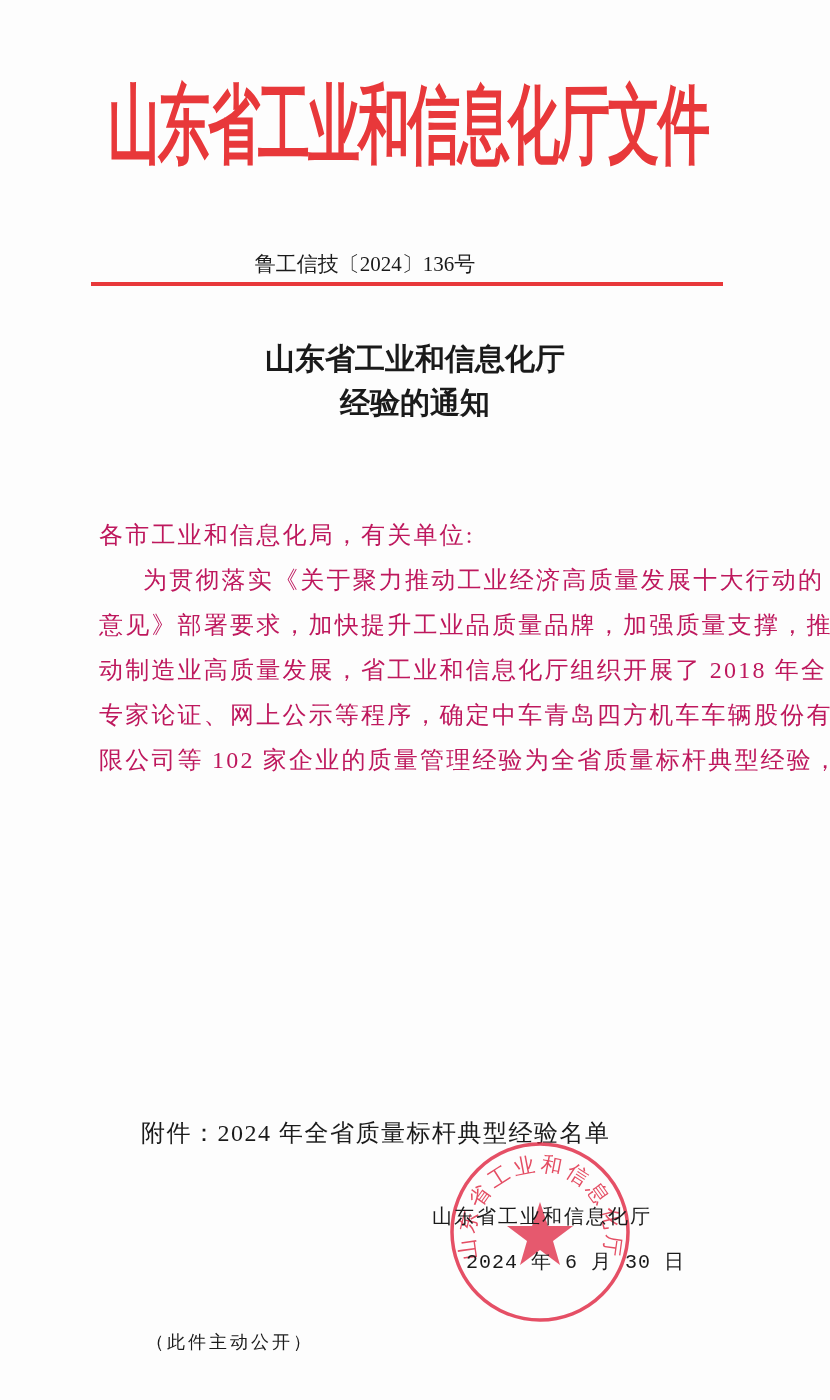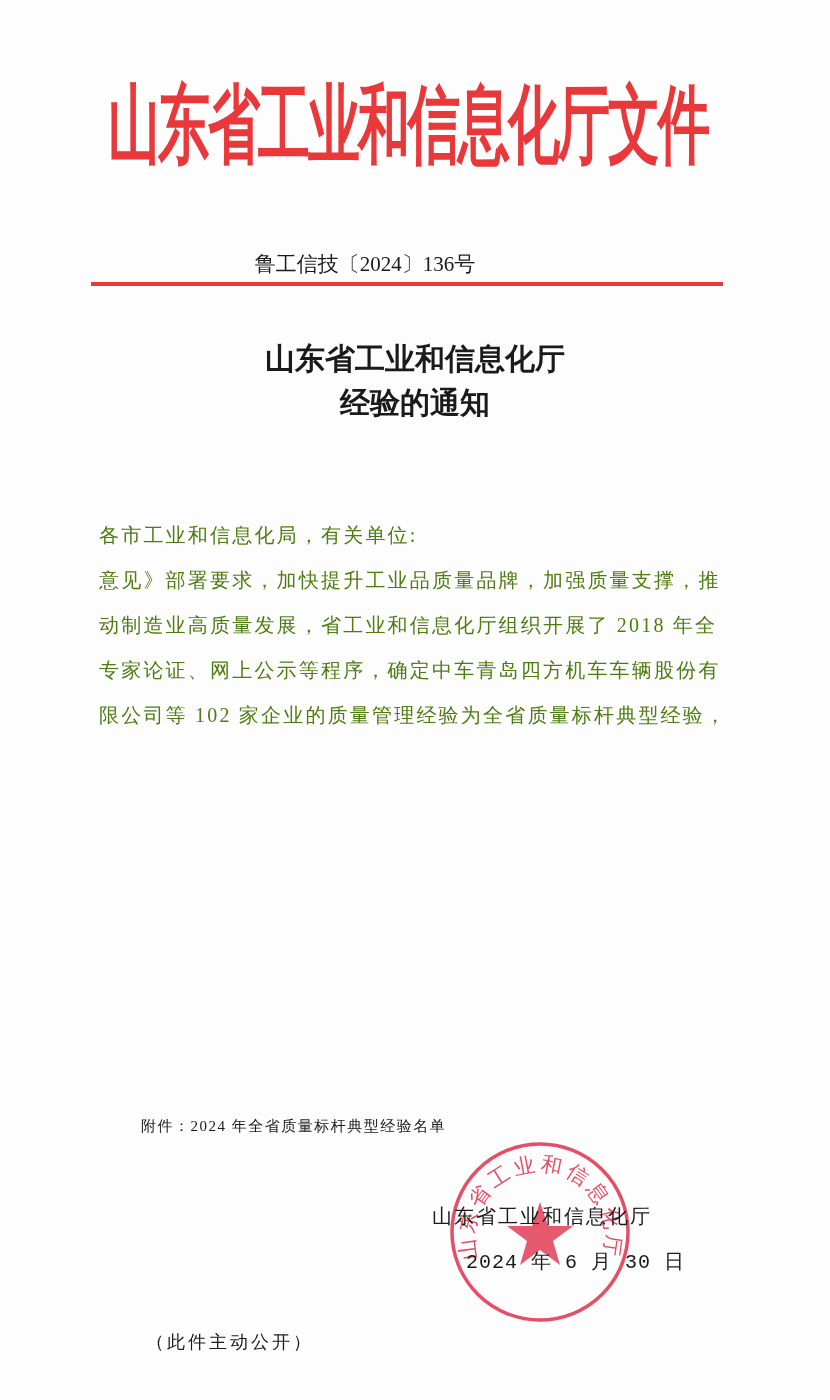--- a/index.html
+++ b/index.html
@@ -73,33 +73,33 @@
       line-height: 44px;
       color: #1a1a1a;
       font-family: "Liberation Serif", "DejaVu Serif", serif;
     }
     .title div { white-space: nowrap; }
     .body-text {
       position: absolute;
       left: 99px;
       top: 513px;
       width: 630px;
-      font-size: 20px;
+      font-size: 24px;
       line-height: 45px;
-      color: #4d7c0f;
+      color: #be185d;
       font-family: "Liberation Serif", "DejaVu Serif", serif;
       letter-spacing: 2.2px;
     }
     .line { white-space: nowrap; height: 45px; }
     .indent { padding-left: 44px; }
     .attachment {
       position: absolute;
       left: 141px;
       top: 1117px;
-      font-size: 15px;
+      font-size: 24px;
       white-space: nowrap;
       letter-spacing: 1.5px;
       font-family: "Liberation Serif", "DejaVu Serif", serif;
     }
     .stamp {
       position: absolute;
       left: 448px;
       top: 1140px;
       width: 184px;
       height: 184px;
@@ -159,20 +159,21 @@
 
   <div class="title">
     <div>山东省工业和信息化厅</div>
     <div>经验的通知</div>
   </div>
 
   <div class="body-text">
     <div class="line">各市工业和信息化局，有关单位:</div>
 
     <div>
+      <div class="line indent">为贯彻落实《关于聚力推动工业经济高质量发展十大行动的</div>
       <div class="line">意见》部署要求，加快提升工业品质量品牌，加强质量支撑，推</div>
       <div class="line">动制造业高质量发展，省工业和信息化厅组织开展了 2018 年全</div>
       <div class="line">专家论证、网上公示等程序，确定中车青岛四方机车车辆股份有</div>
       <div class="line">限公司等 102 家企业的质量管理经验为全省质量标杆典型经验，</div>
     </div>
 
   </div>
 
   <div class="attachment">附件：2024 年全省质量标杆典型经验名单</div>
 

